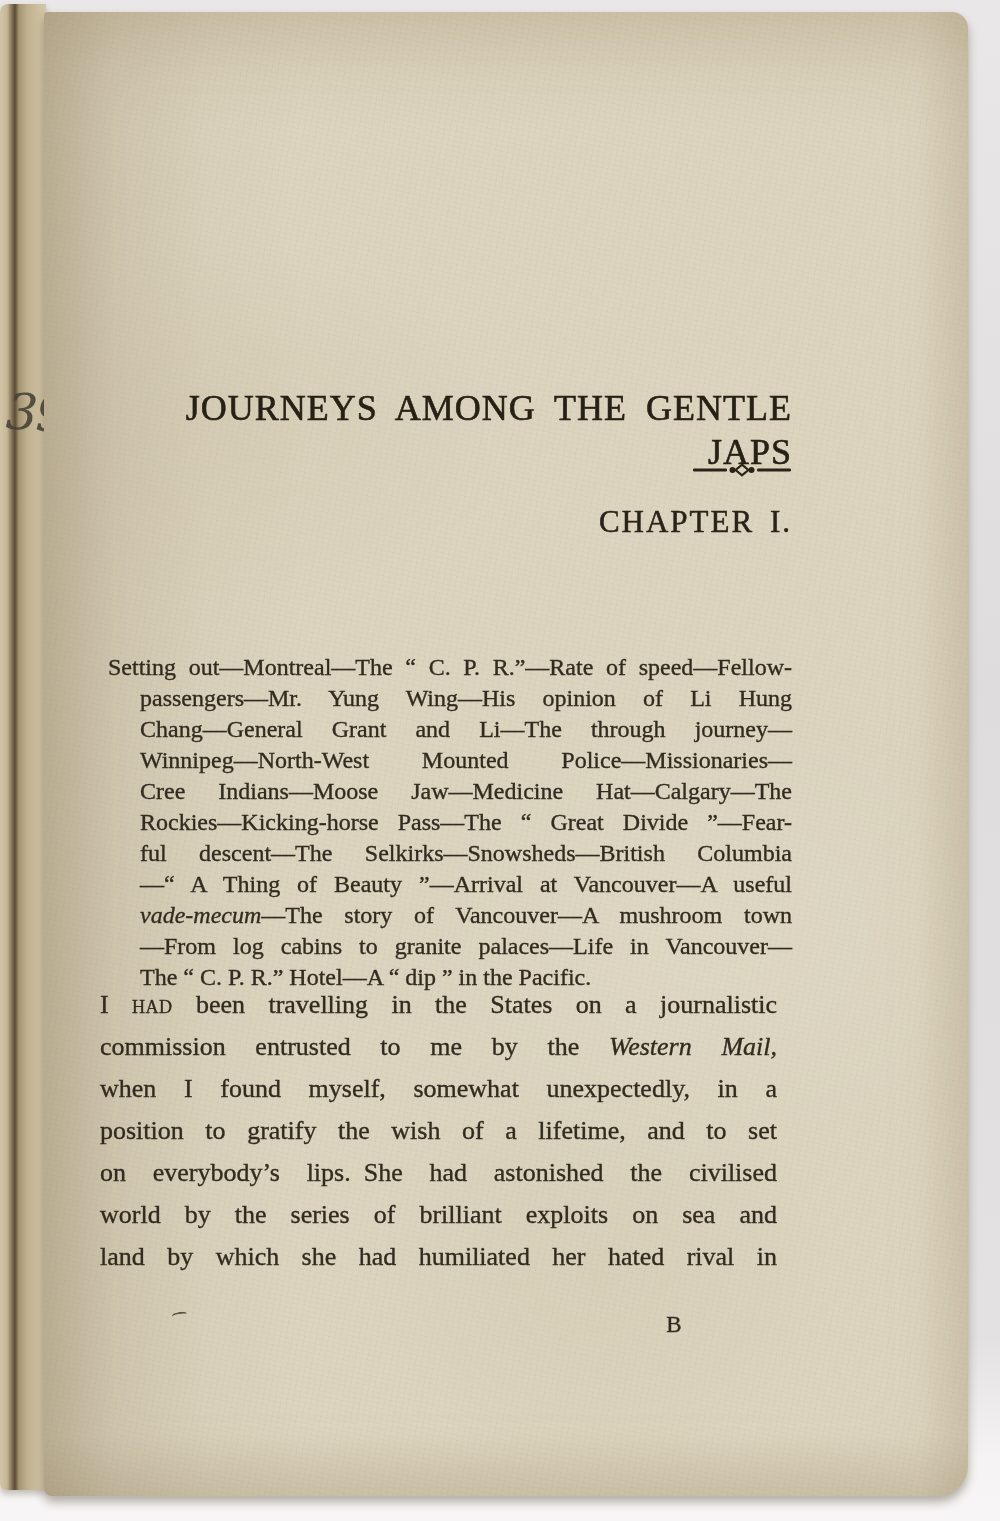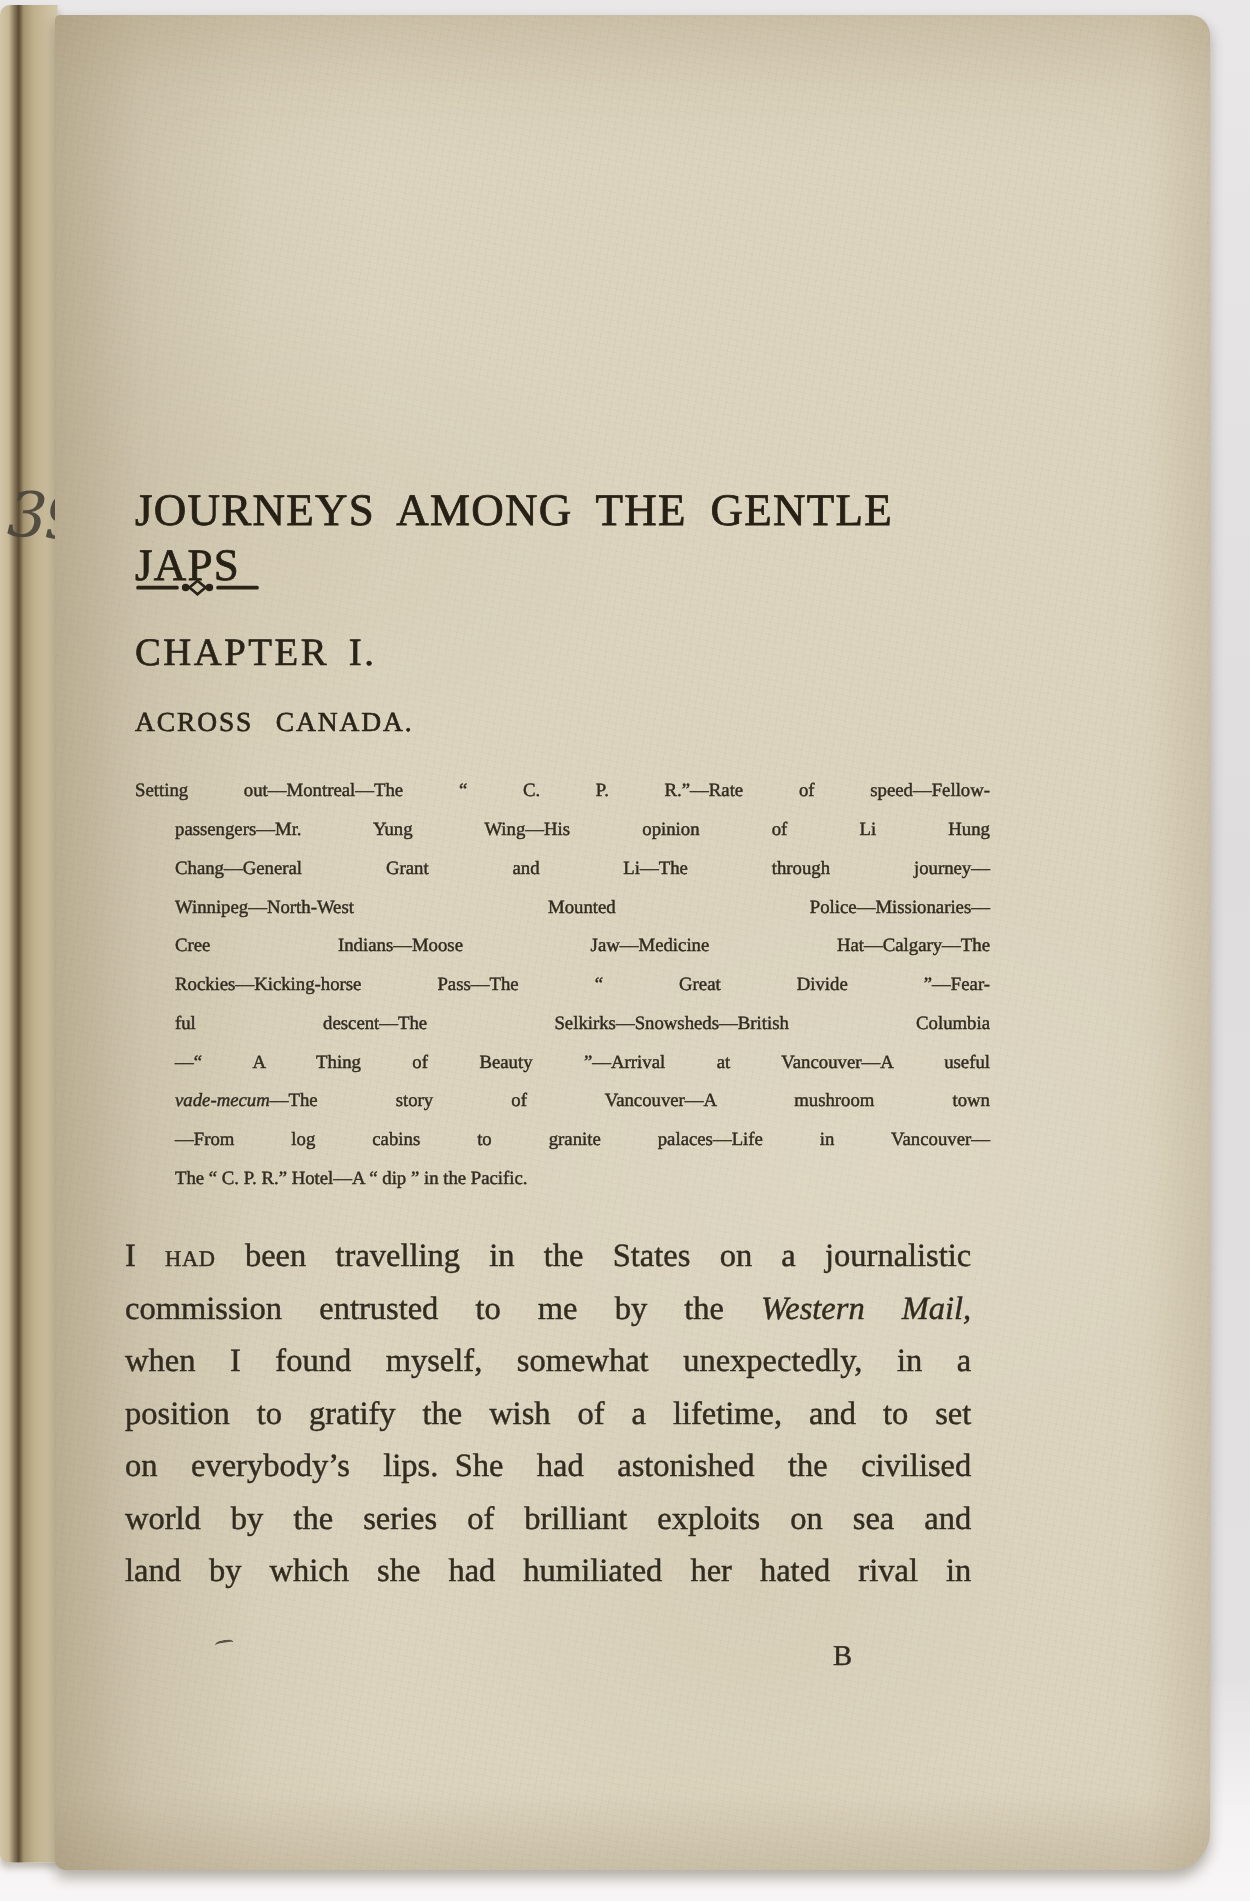--- a/index.html
+++ b/index.html
@@ -32,27 +32,27 @@
     position:absolute;inset:0;border-radius:inherit;pointer-events:none;
     background-image:
       radial-gradient(ellipse 260px 180px at 22% 28%, rgba(160,140,100,.07), transparent),
       radial-gradient(ellipse 320px 240px at 72% 62%, rgba(255,255,245,.09), transparent),
       radial-gradient(ellipse 240px 200px at 60% 85%, rgba(160,140,100,.06), transparent),
       repeating-linear-gradient(100deg, rgba(125,110,80,.035) 0 1px, transparent 1px 6px),
       repeating-linear-gradient(12deg, rgba(125,110,80,.03) 0 1px, transparent 1px 5px);
   }
   .ink{color:#322b20;-webkit-text-stroke:.35px currentColor;}
   
-  .heading-col{position:absolute;left:64px;width:684px;text-align:left;}
+  .heading-col{position:absolute;left:64px;width:684px;text-align:right;}
   .title{top:374px;font-size:36px;line-height:44px;letter-spacing:1px;word-spacing:9px;color:#262015;-webkit-text-stroke:.6px currentColor;}
   .divider-wrap{top:450px;}
   .chapter{top:492px;font-size:31px;letter-spacing:2px;word-spacing:6px;color:#2a2318;-webkit-text-stroke:.5px currentColor;}
   .section{top:553px;font-size:22px;letter-spacing:1.5px;word-spacing:11px;color:#2a2318;-webkit-text-stroke:.5px currentColor;}
   
-  .synopsis{position:absolute;left:64px;top:606px;width:684px;font-size:15px;line-height:31px;}
+  .synopsis{position:absolute;left:64px;top:640px;width:684px;font-size:24px;line-height:31px;}
   .jline{text-align:justify;text-align-last:justify;white-space:normal;}
   .jline.lastline{text-align-last:left;}
   .ind{padding-left:32px;}
   .it{font-style:italic;}
   .sc{font-variant:small-caps;letter-spacing:.5px;}
   
   .bodytext{position:absolute;left:56px;top:972px;width:677px;font-size:26px;line-height:42px;}
   .sig{position:absolute;left:610px;top:1300px;width:40px;text-align:center;font-size:23px;}
   .smudge{
     position:absolute;left:128px;top:1300px;width:15px;height:6px;
@@ -87,21 +87,20 @@
         <rect x="1" y="6.6" width="34" height="2.9" rx="1.2"></rect>
         <circle cx="40.5" cy="8" r="3"></circle>
         <polygon points="50,2.6 56.4,8 50,13.4 43.6,8" fill="none" stroke="#2a2318" stroke-width="2.2"></polygon>
         <circle cx="59.5" cy="8" r="3"></circle>
         <rect x="65" y="6.6" width="34" height="2.9" rx="1.2"></rect>
       </svg>
     </div>
 
     <div class="heading-col chapter ink">CHAPTER I.</div>
 
-    <div class="heading-col section ink">ACROSS CANADA.</div>
 
     <div class="synopsis ink">
       <div class="jline">Setting out—Montreal—The “ C. P. R.”—Rate of speed—Fellow-</div>
       <div class="jline ind">passengers—Mr. Yung Wing—His opinion of Li Hung</div>
       <div class="jline ind">Chang—General Grant and Li—The through journey—</div>
       <div class="jline ind">Winnipeg—North-West Mounted Police—Missionaries—</div>
       <div class="jline ind">Cree Indians—Moose Jaw—Medicine Hat—Calgary—The</div>
       <div class="jline ind">Rockies—Kicking-horse Pass—The “ Great Divide ”—Fear-</div>
       <div class="jline ind">ful descent—The Selkirks—Snowsheds—British Columbia</div>
       <div class="jline ind">—“ A Thing of Beauty ”—Arrival at Vancouver—A useful</div>

